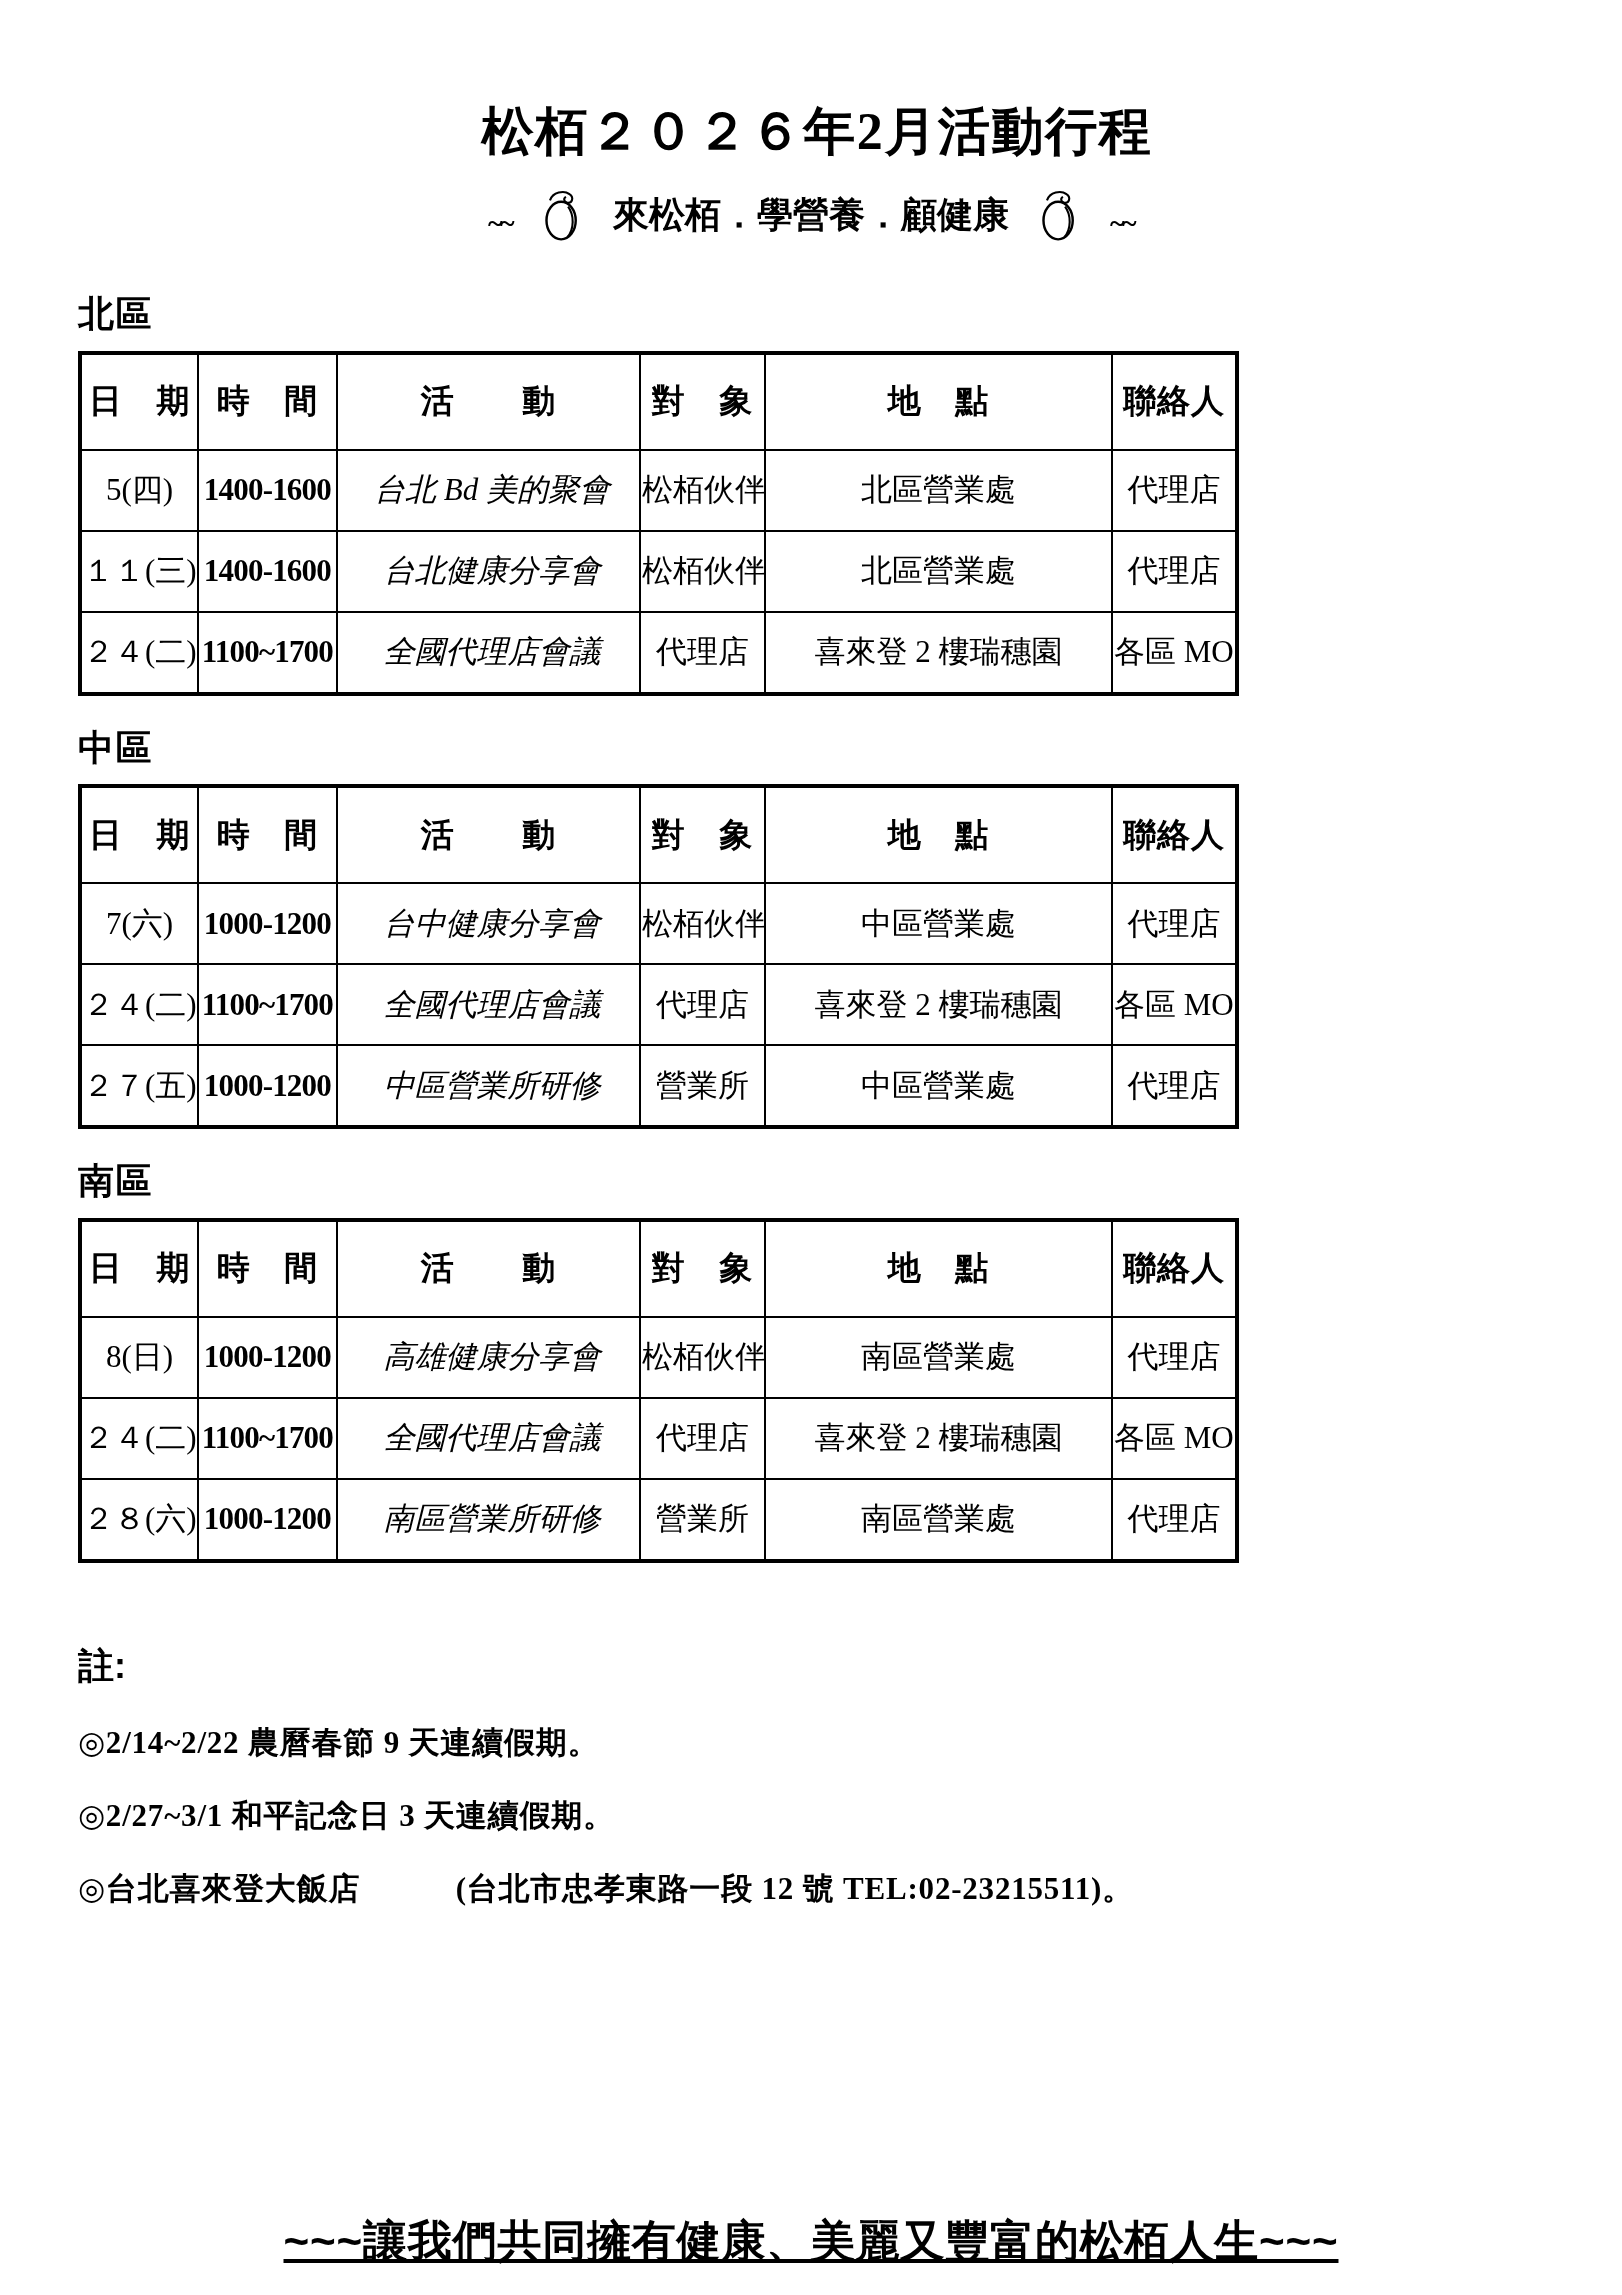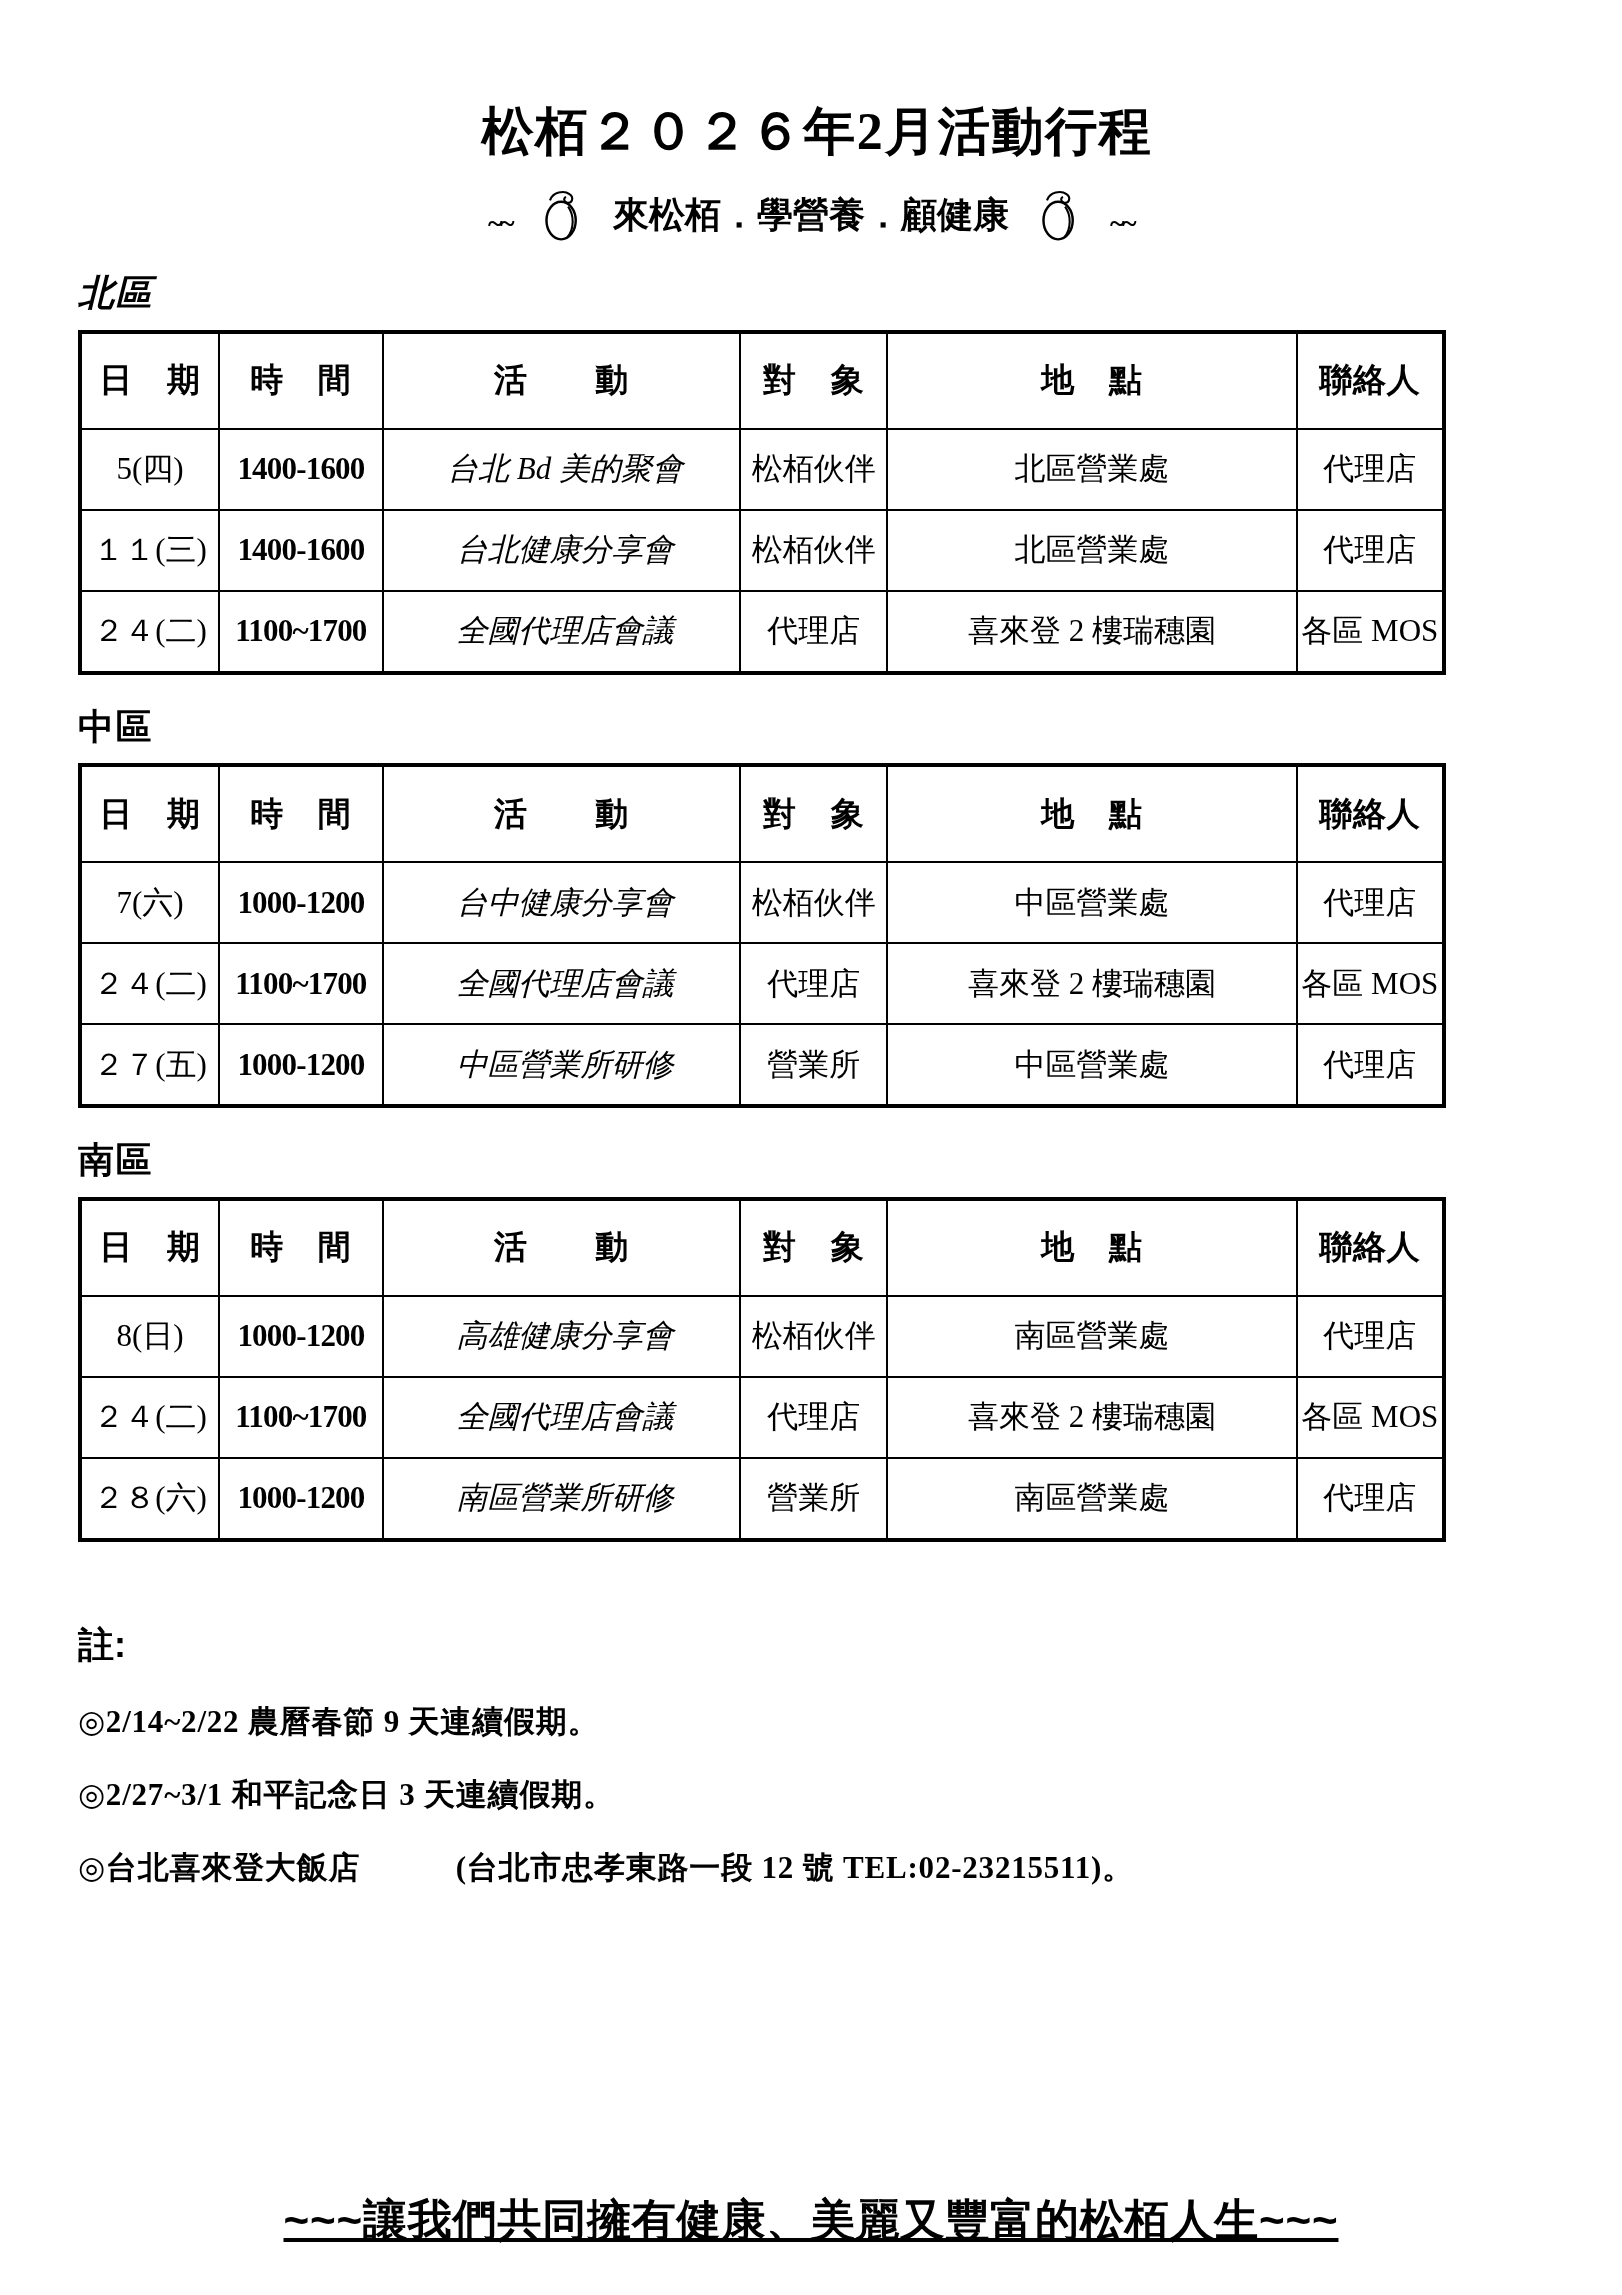--- a/index.html
+++ b/index.html
@@ -31,25 +31,25 @@
   }
   .orn{width:39px;height:54px;display:block;}
 
   
   .section-label{
     margin:28px 0 11.5px 78px;
     font-size:36px;font-weight:800;
     font-family:"Liberation Sans","DejaVu Sans",sans-serif;
     letter-spacing:1.6px;
   }
-  .section-label.first{margin-top:27px;font-style:italic;}
+  .section-label.first{margin-top:48px;}
 
   
   table.sched{
-    width:1368px;margin-left:78px;
+    width:1161px;margin-left:78px;
     border-collapse:collapse;table-layout:fixed;
     border:4.9px solid #000;
   }
   table.sched th,table.sched td{
     border:2.5px solid #000;
     text-align:center;vertical-align:middle;
     overflow:hidden;white-space:nowrap;
   }
   table.sched th{
     height:92px;

